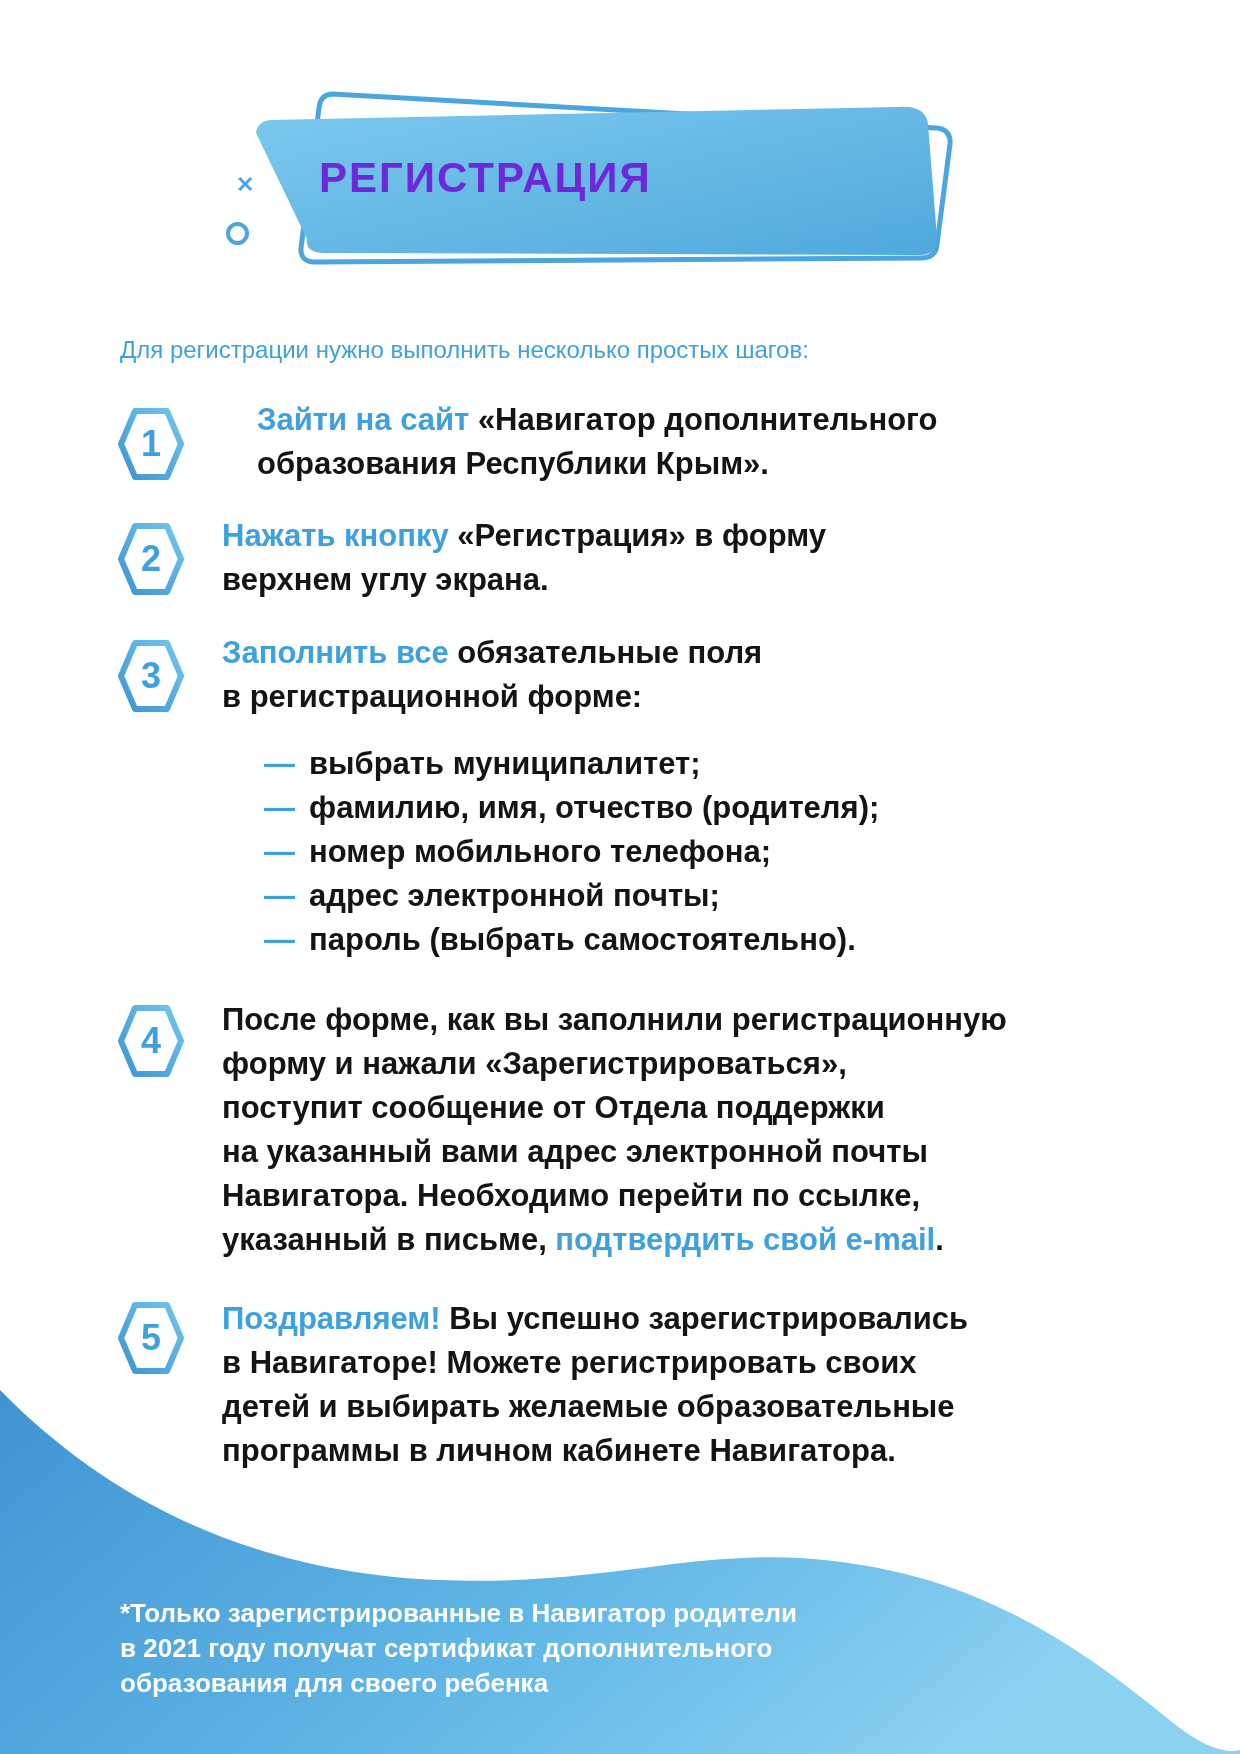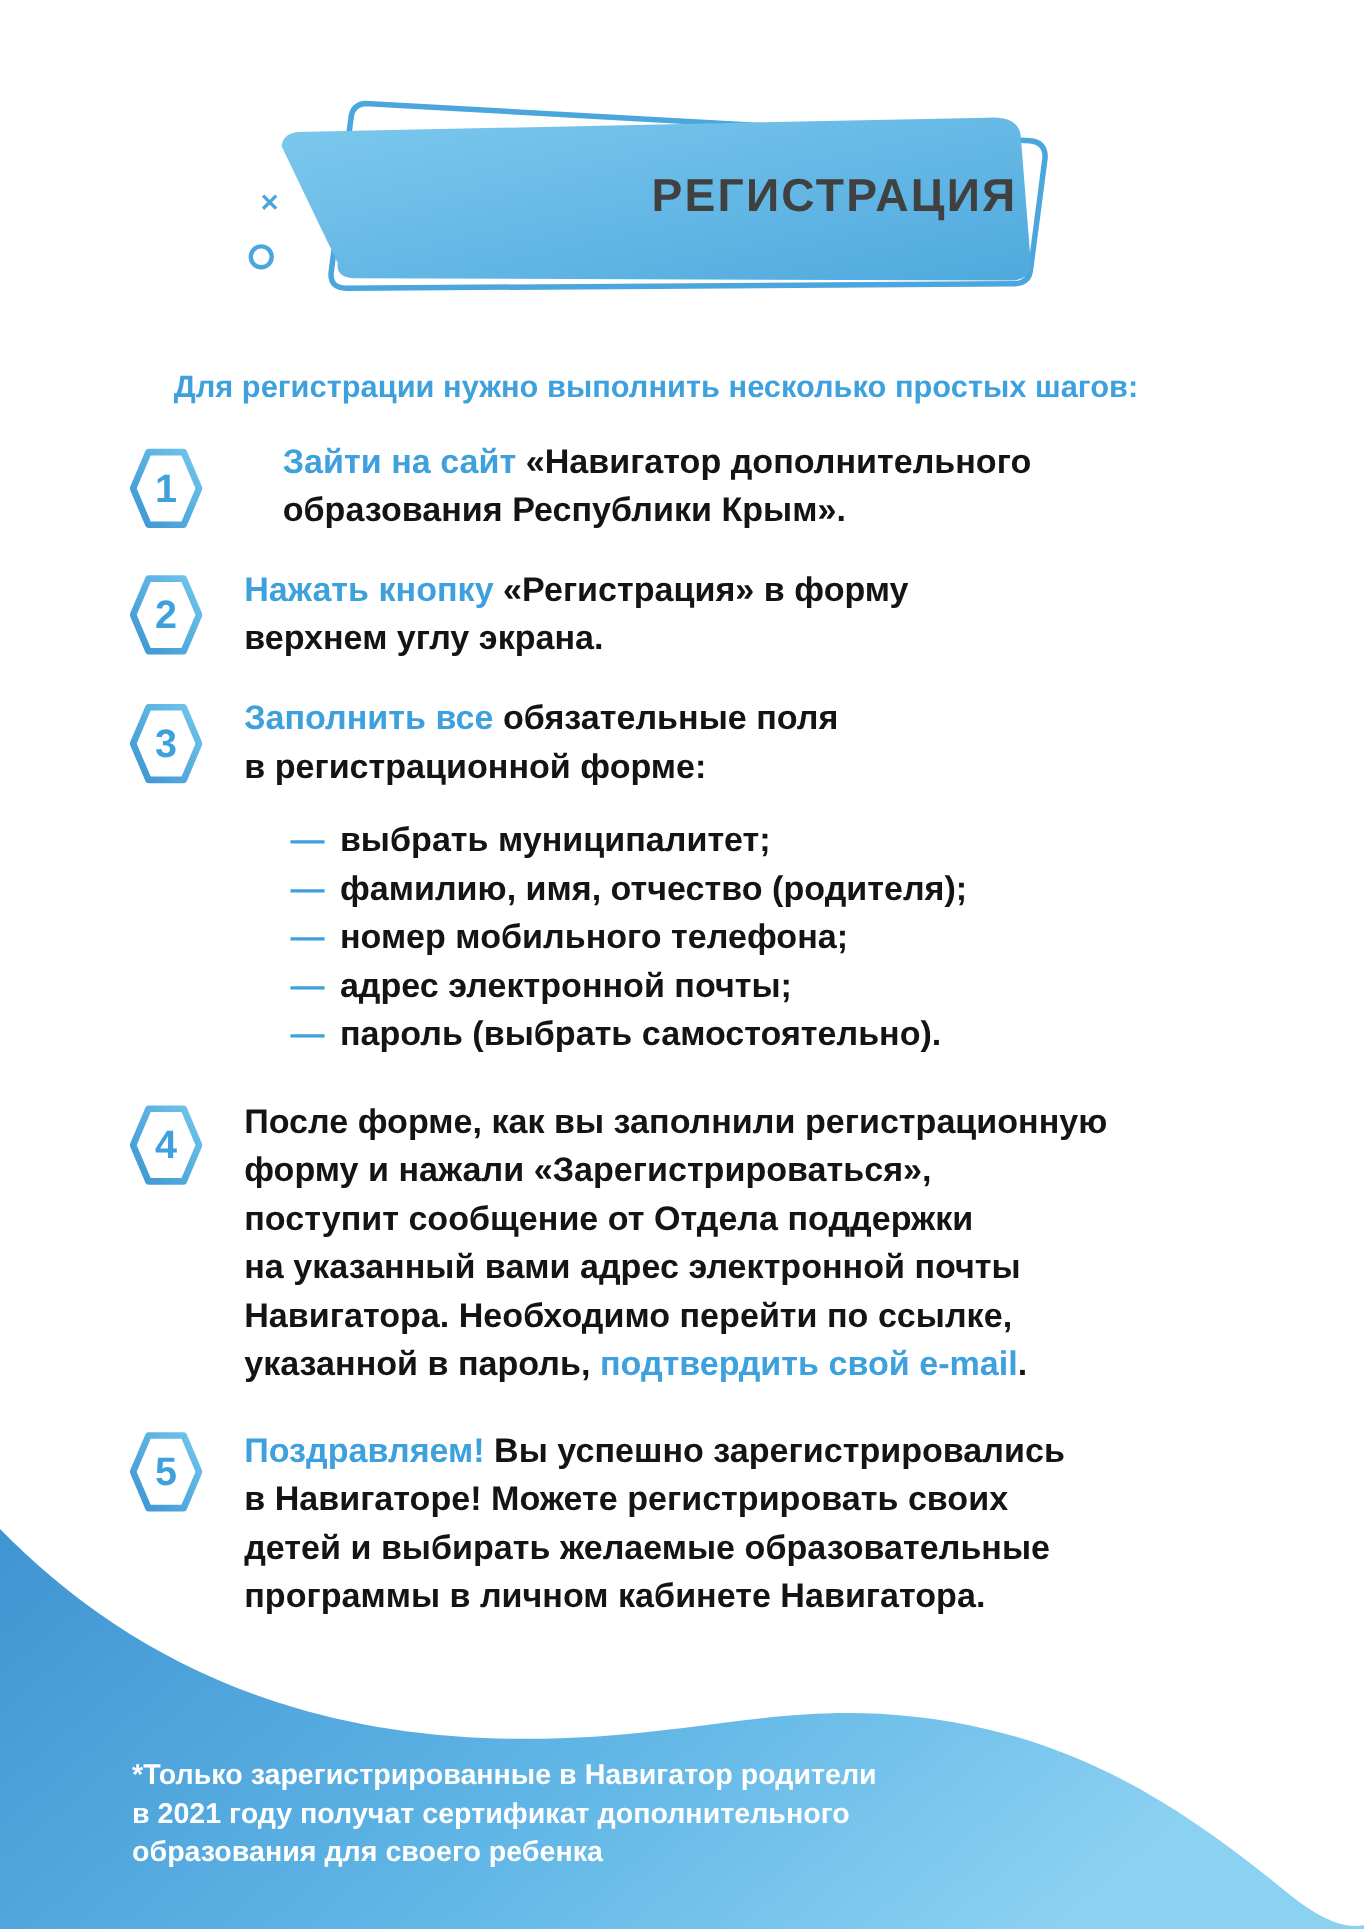--- a/index.html
+++ b/index.html
@@ -1,28 +1,28 @@
 <!DOCTYPE html>
 <html style="--accent: #3EA1DD; --dark: #141414; --banner-outline: #4BA6DE; --banner-fill-light: #7DC9EE; --banner-fill-dark: #4FA9DD; --hex-light: #72C6EC; --hex-dark: #3D95D2; --wave-left: #3F94D2; --wave-mid: #5FB5E5; --wave-right: #8BD1F2;"><head>
 <meta charset="utf-8">
 <style>
   html,body{margin:0;padding:0;background:#fff;}
   .canvas{position:relative;width:1240px;height:1754px;background:#ffffff;overflow:hidden;
           font-family:"Liberation Sans", sans-serif;}
   
   .banner-wrap{position:absolute;left:220px;top:58px;width:760px;height:230px;}
   .banner-svg{position:absolute;left:0;top:0;}
-  .banner-title{position:absolute;left:85px;top:96px;width:620px;text-align:right;
-    font-size:42px;font-weight:700;letter-spacing:2px;color:#404040;line-height:48px;}
+  .banner-title{position:absolute;left:99px;top:96px;width:620px;text-align:left;
+    font-size:42px;font-weight:700;letter-spacing:2px;color:#6d28d9;line-height:48px;}
   .decor-x{position:absolute;left:236px;top:172px;color:#4BA6DE;font-size:22px;font-weight:700;}
   .decor-o{position:absolute;left:226px;top:222px;width:15px;height:15px;border:4px solid #4BA6DE;
     border-radius:50%;}
   
-  .intro{position:absolute;left:120px;top:336px;font-size:28px;font-weight:700;
-    color:var(--accent,#3EA1DD);white-space:nowrap;margin-left:38px;}
+  .intro{position:absolute;left:120px;top:336px;font-size:24px;font-weight:400;
+    color:var(--accent,#3EA1DD);white-space:nowrap;}
   
   .step-badge{position:absolute;left:118px;width:66px;height:80px;}
   .step-num{position:absolute;left:0;top:0;width:66px;height:76px;display:flex;
     align-items:center;justify-content:center;font-size:36px;font-weight:700;
     color:var(--accent,#3EA1DD);}
   .step-text{position:absolute;left:222px;font-size:31px;font-weight:700;
     color:var(--dark,#141414);line-height:44px;}
   .step-text .ln{white-space:nowrap;}
   .seg-accent{color:var(--accent,#3EA1DD);}
   .seg-dark{color:var(--dark,#141414);}
@@ -102,21 +102,21 @@
       </div>
       <div class="step-badge" style="top: 1003px;"><svg width="66" height="76" viewBox="0 0 66 76">
           <path d="M 3 38 L 17 5 L 49 5 L 63 38 L 49 71 L 17 71 Z" fill="none" stroke="url(#hexGrad)" stroke-width="6" stroke-linejoin="round"></path>
         </svg><div class="step-num">4</div></div>
       <div class="step-text" style="top: 998px;">
         <div class="ln"><span class="seg-dark">После форме, как вы заполнили регистрационную</span></div>
         <div class="ln"><span class="seg-dark">форму и нажали «Зарегистрироваться»,</span></div>
         <div class="ln"><span class="seg-dark">поступит сообщение от Отдела поддержки</span></div>
         <div class="ln"><span class="seg-dark">на указанный вами адрес электронной почты</span></div>
         <div class="ln"><span class="seg-dark">Навигатора. Необходимо перейти по ссылке,</span></div>
-        <div class="ln"><span class="seg-dark">указанной в пароль, </span><span class="seg-accent">подтвердить свой e-mail</span><span class="seg-dark">.</span></div>
+        <div class="ln"><span class="seg-dark">указанный в письме, </span><span class="seg-accent">подтвердить свой e-mail</span><span class="seg-dark">.</span></div>
       </div>
       <div class="step-badge" style="top: 1300px;"><svg width="66" height="76" viewBox="0 0 66 76">
           <path d="M 3 38 L 17 5 L 49 5 L 63 38 L 49 71 L 17 71 Z" fill="none" stroke="url(#hexGrad)" stroke-width="6" stroke-linejoin="round"></path>
         </svg><div class="step-num">5</div></div>
       <div class="step-text" style="top: 1297px;">
         <div class="ln"><span class="seg-accent">Поздравляем! </span><span class="seg-dark">Вы успешно зарегистрировались</span></div>
         <div class="ln"><span class="seg-dark">в Навигаторе! Можете регистрировать своих</span></div>
         <div class="ln"><span class="seg-dark">детей и выбирать желаемые образовательные</span></div>
         <div class="ln"><span class="seg-dark">программы в личном кабинете Навигатора.</span></div>
       </div>

